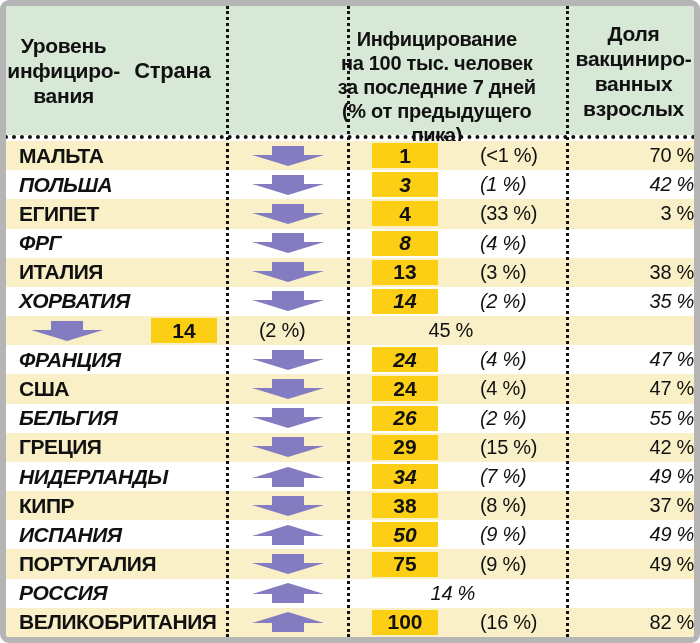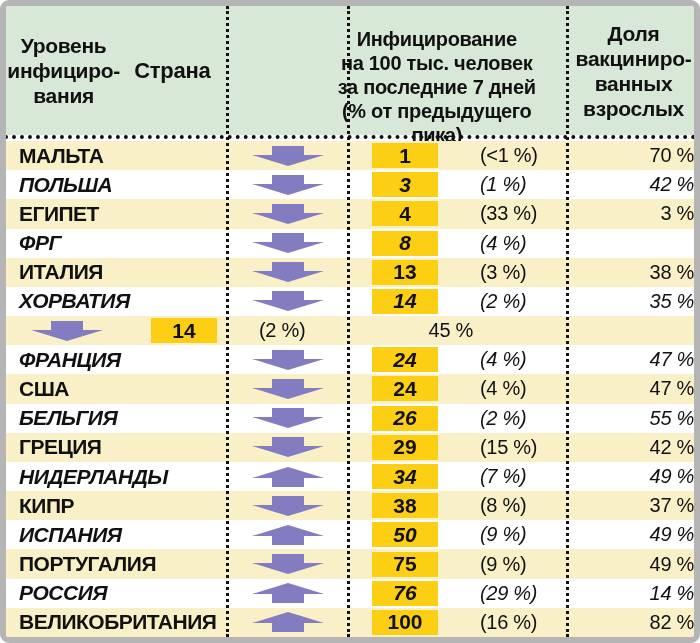--- a/index.html
+++ b/index.html
@@ -378,26 +378,20 @@
 
   <div class="row even">
     <div class="c-country"><span>РОССИЯ</span></div>
     <div class="c-trend">
       <span class="trend-up">
         <svg class="arrow-svg" viewBox="0 0 72 20" aria-hidden="true">
           <polygon points="20,0 52,0 52,9 72,9 36,20 0,9 20,9"></polygon>
         </svg>
       </span>
     </div>
-    <div class="c-inf">
-      <span class="gold-cell">
-              <span>76</span>
-            </span>
-      <span class="pct">(29 %)</span>
-    </div>
     <div class="c-vax"><span>14 %</span></div>
   </div>
 
   <div class="row odd">
     <div class="c-country"><span>ВЕЛИКОБРИТАНИЯ</span></div>
     <div class="c-trend">
       <span class="trend-up">
         <svg class="arrow-svg" viewBox="0 0 72 20" aria-hidden="true">
           <polygon points="20,0 52,0 52,9 72,9 36,20 0,9 20,9"></polygon>
         </svg>

